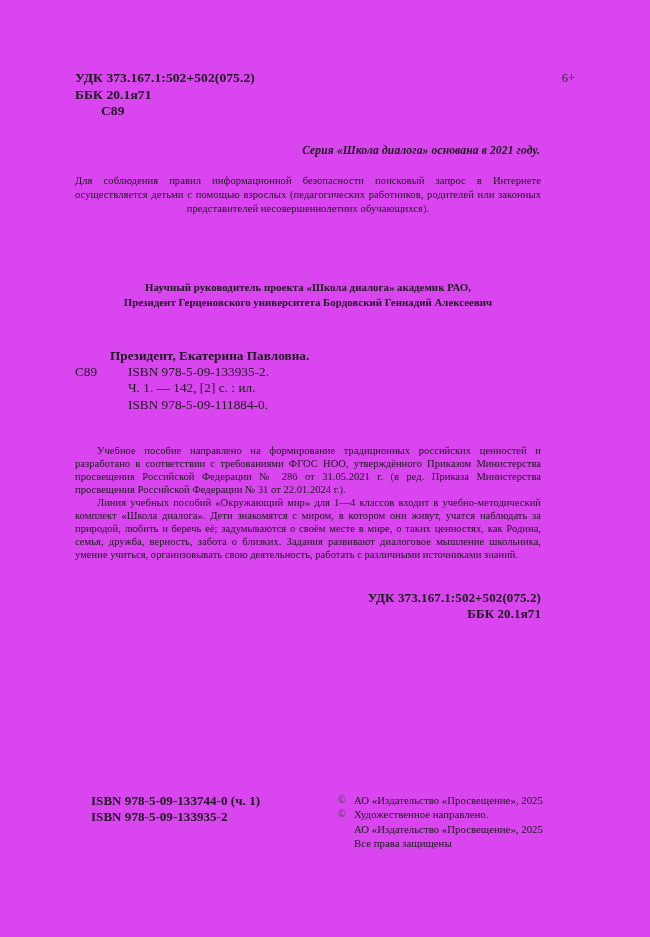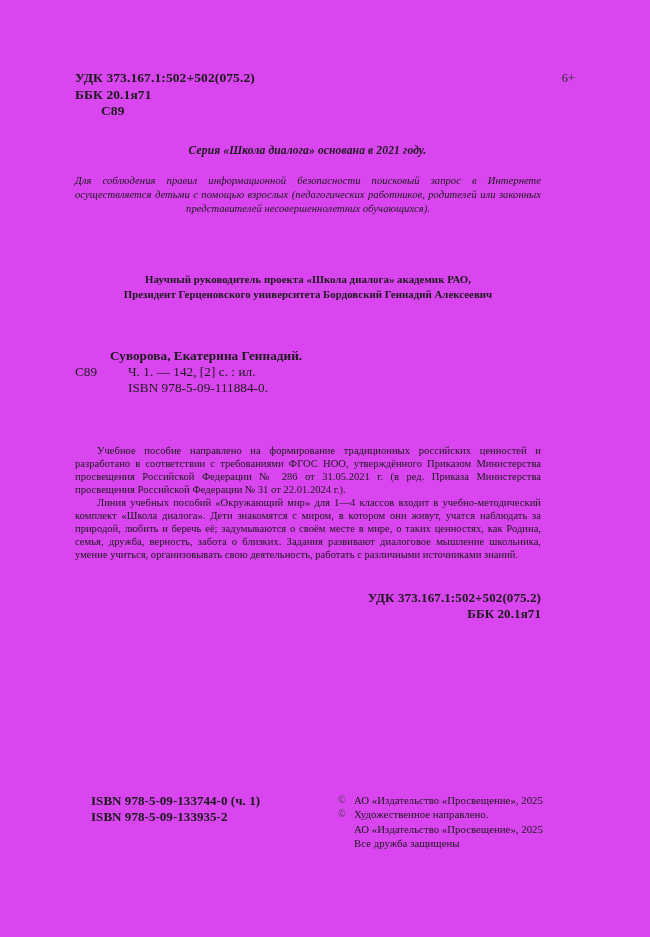--- a/index.html
+++ b/index.html
@@ -43,39 +43,38 @@
   }
 
   
   #series-line {
     left: 75px; top: 143px;
     width: 465px;
     font-size: 11.5px;
     line-height: 15px;
     font-weight: bold;
     font-style: italic;
-    text-align: center;
+    text-align: right;
     letter-spacing: 0.15px;
   }
 
   
   #safety-notice {
     left: 75px; top: 174px;
     width: 466px;
     font-size: 10.6px;
     line-height: 14.2px;
     text-align: justify;
     text-align-last: center;
     letter-spacing: 0.05px;
-    font-style: italic;
   }
 
   
   #director-block {
-    left: 75px; top: 272px;
+    left: 75px; top: 280px;
     width: 466px;
     font-size: 10.8px;
     line-height: 14.6px;
     font-weight: bold;
     text-align: center;
     letter-spacing: 0.05px;
   }
 
   
   #biblio {
@@ -185,23 +184,24 @@
   <div id="series-line" class="blk">Серия «Школа диалога» основана в 2021 году.</div>
 
   <div id="safety-notice" class="blk">Для соблюдения правил информационной безопасности поисковый запрос в Интернете осуществляется детьми с помощью взрослых (педагогических работников, родителей или законных представителей несовершеннолетних обучающихся).</div>
 
   <div id="director-block" class="blk">
     <div>Научный руководитель проекта «Школа диалога» академик РАО,</div>
     <div>Президент Герценовского университета Бордовский Геннадий Алексеевич</div>
   </div>
 
   <div id="biblio" class="blk">
-    <div class="author">Суворова, Екатерина Геннадий.</div>
+    <div class="author">Президент, Екатерина Павловна.</div>
     <div class="body">
       <span class="shelfmark">С89</span>
+      <div class="isbn-line">ISBN 978-5-09-133935-2.</div>
       <div class="isbn-line">Ч. 1. — 142, [2] с. : ил.</div>
       <div class="isbn-line">ISBN 978-5-09-111884-0.</div>
     </div>
   </div>
 
   <div id="annotation" class="blk">
     <p>Учебное пособие направлено на формирование традиционных российских ценностей и разработано в соответствии с требованиями ФГОС НОО, утверждённого Приказом Министерства просвещения Российской Федерации № 286 от 31.05.2021 г. (в ред. Приказа Министерства просвещения Российской Федерации № 31 от 22.01.2024 г.).</p>
     <p>Линия учебных пособий «Окружающий мир» для 1—4 классов входит в учебно-методический комплект «Школа диалога». Дети знакомятся с миром, в котором они живут, учатся наблюдать за природой, любить и беречь её; задумываются о своём месте в мире, о таких ценностях, как Родина, семья, дружба, верность, забота о близких. Задания развивают диалоговое мышление школьника, умение учиться, организовывать свою деятельность, работать с различными источниками знаний.</p>
   </div>
 
@@ -218,16 +218,16 @@
   <div id="copyright" class="blk">
     <div class="crow">
       <span class="mark">©</span>
       <span class="ctext">АО «Издательство «Просвещение», 2025</span>
     </div>
     <div class="crow">
       <span class="mark">©</span>
       <span class="ctext">Художественное направлено.</span>
     </div>
     <div class="cont">АО «Издательство «Просвещение», 2025</div>
-    <div class="cont">Все дружба защищены</div>
+    <div class="cont">Все права защищены</div>
   </div>
 
 </div>
 
 </body></html>

